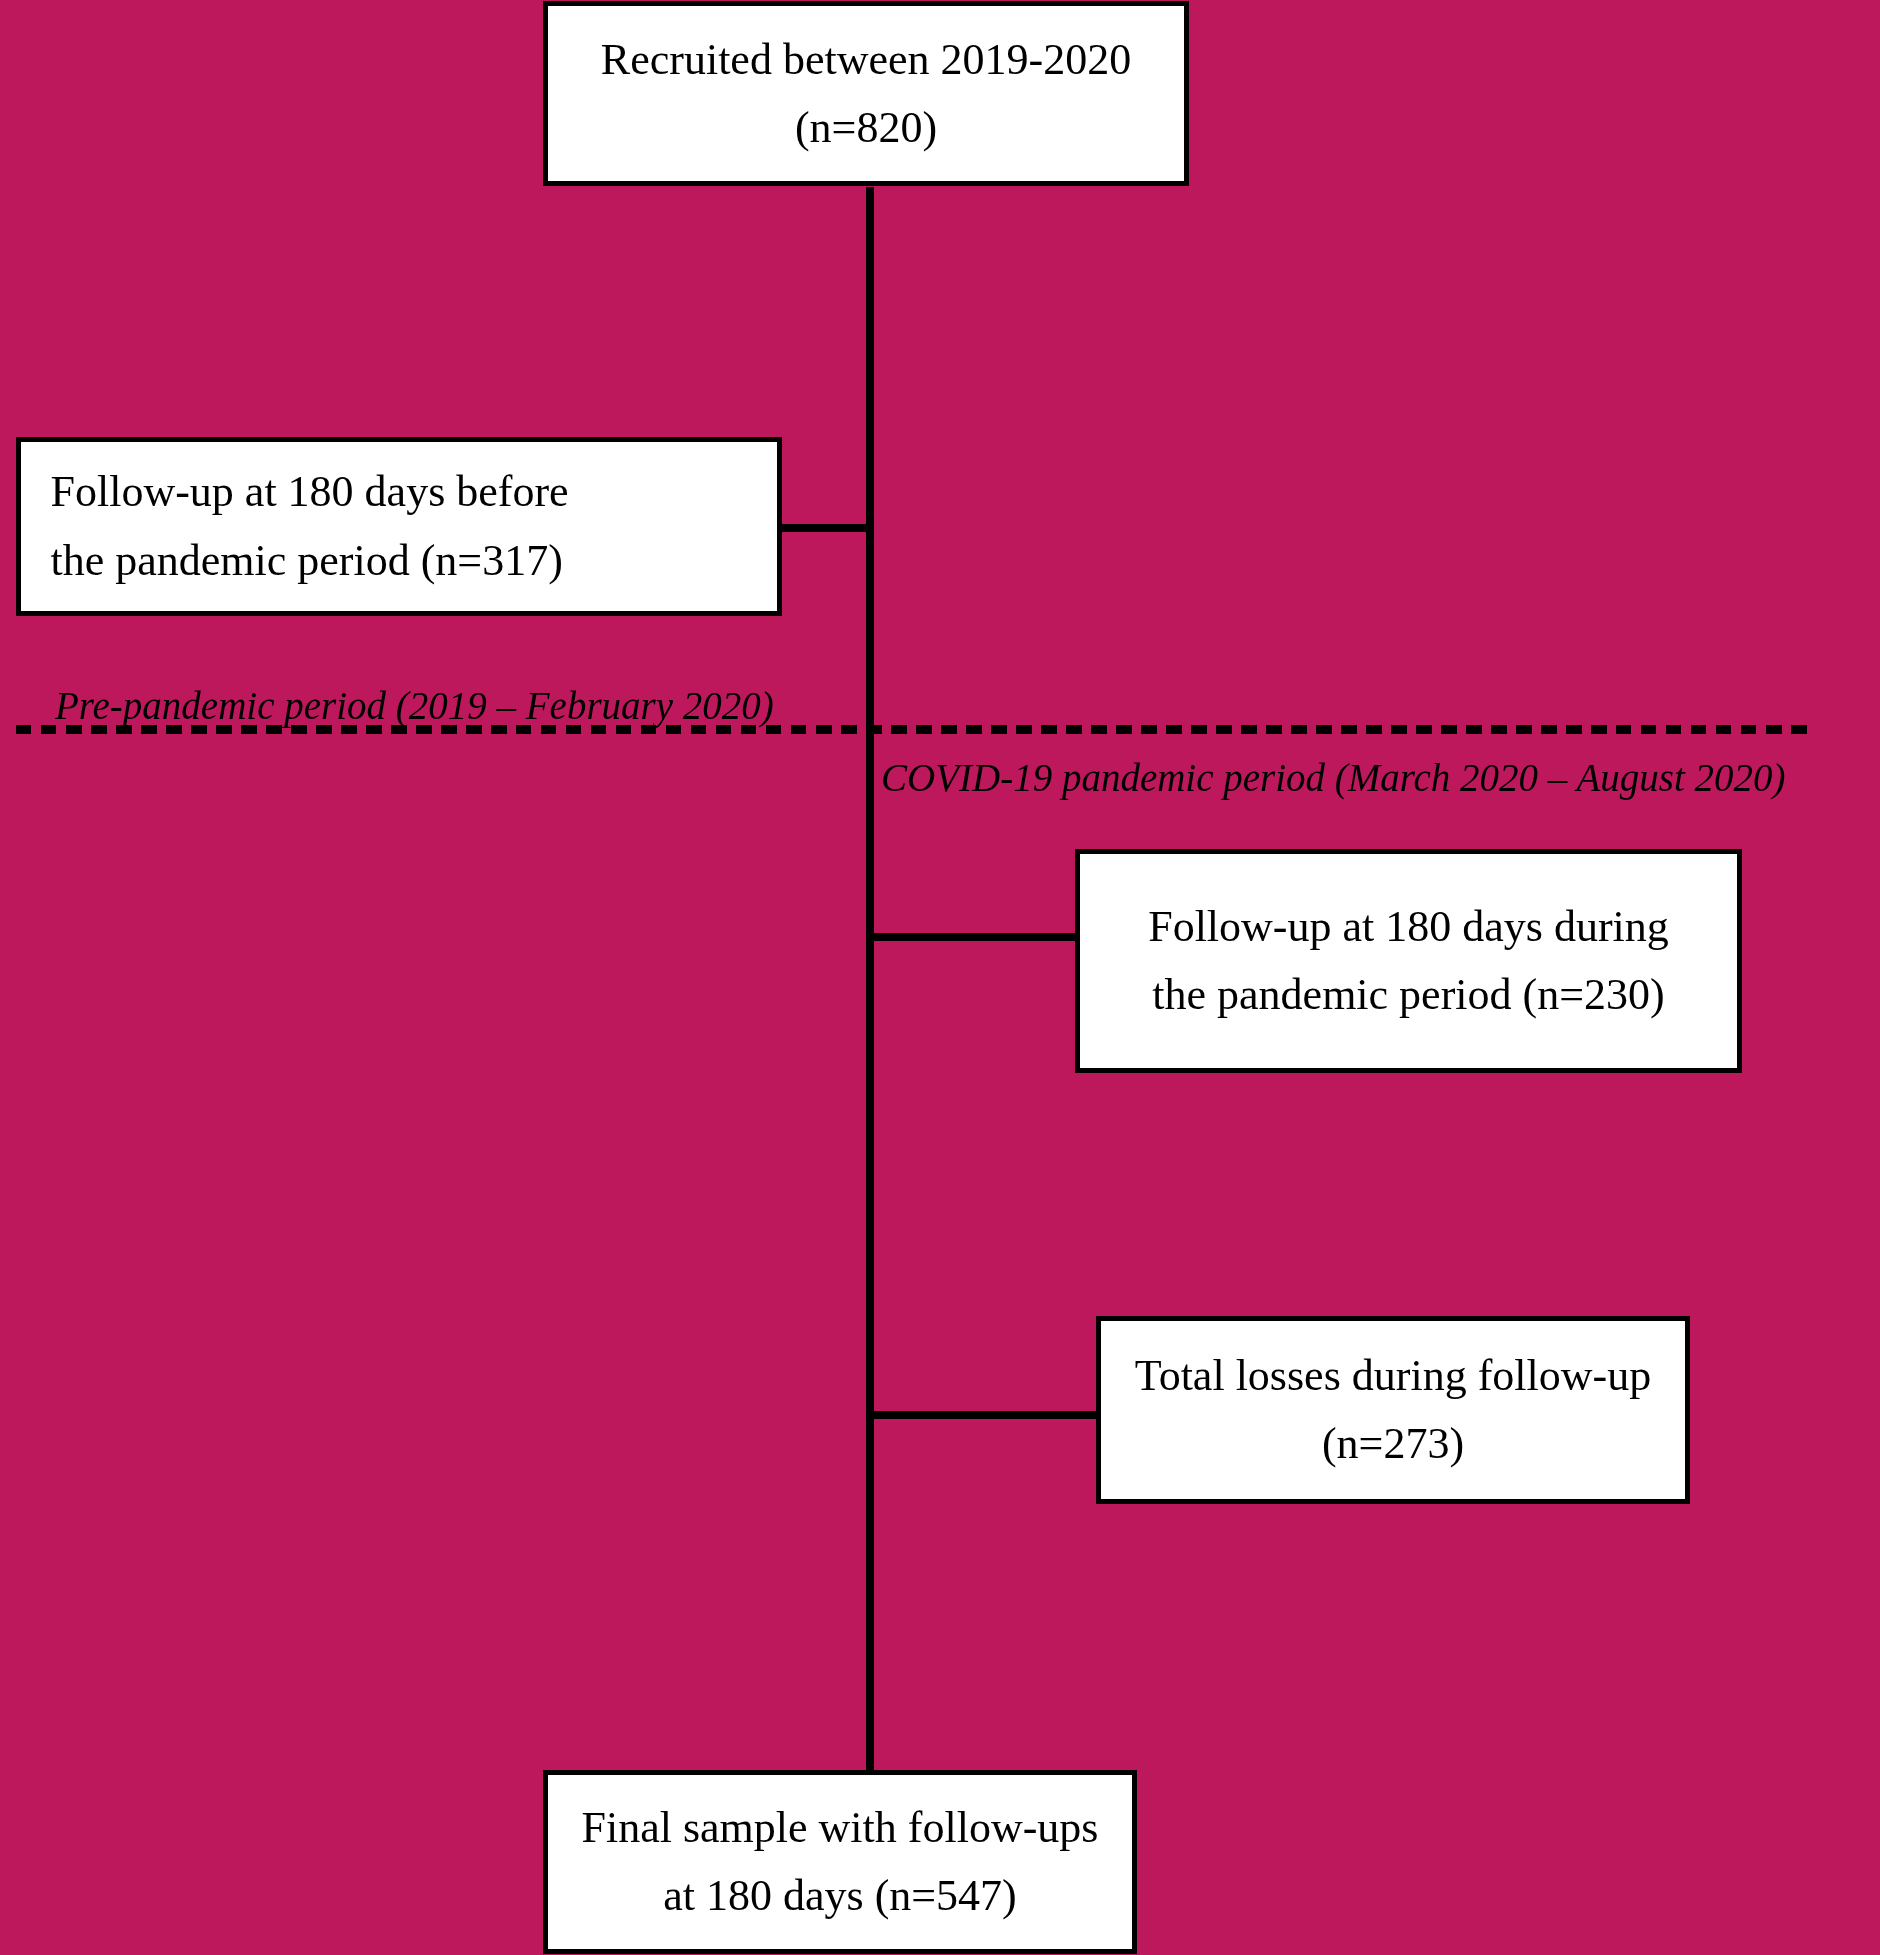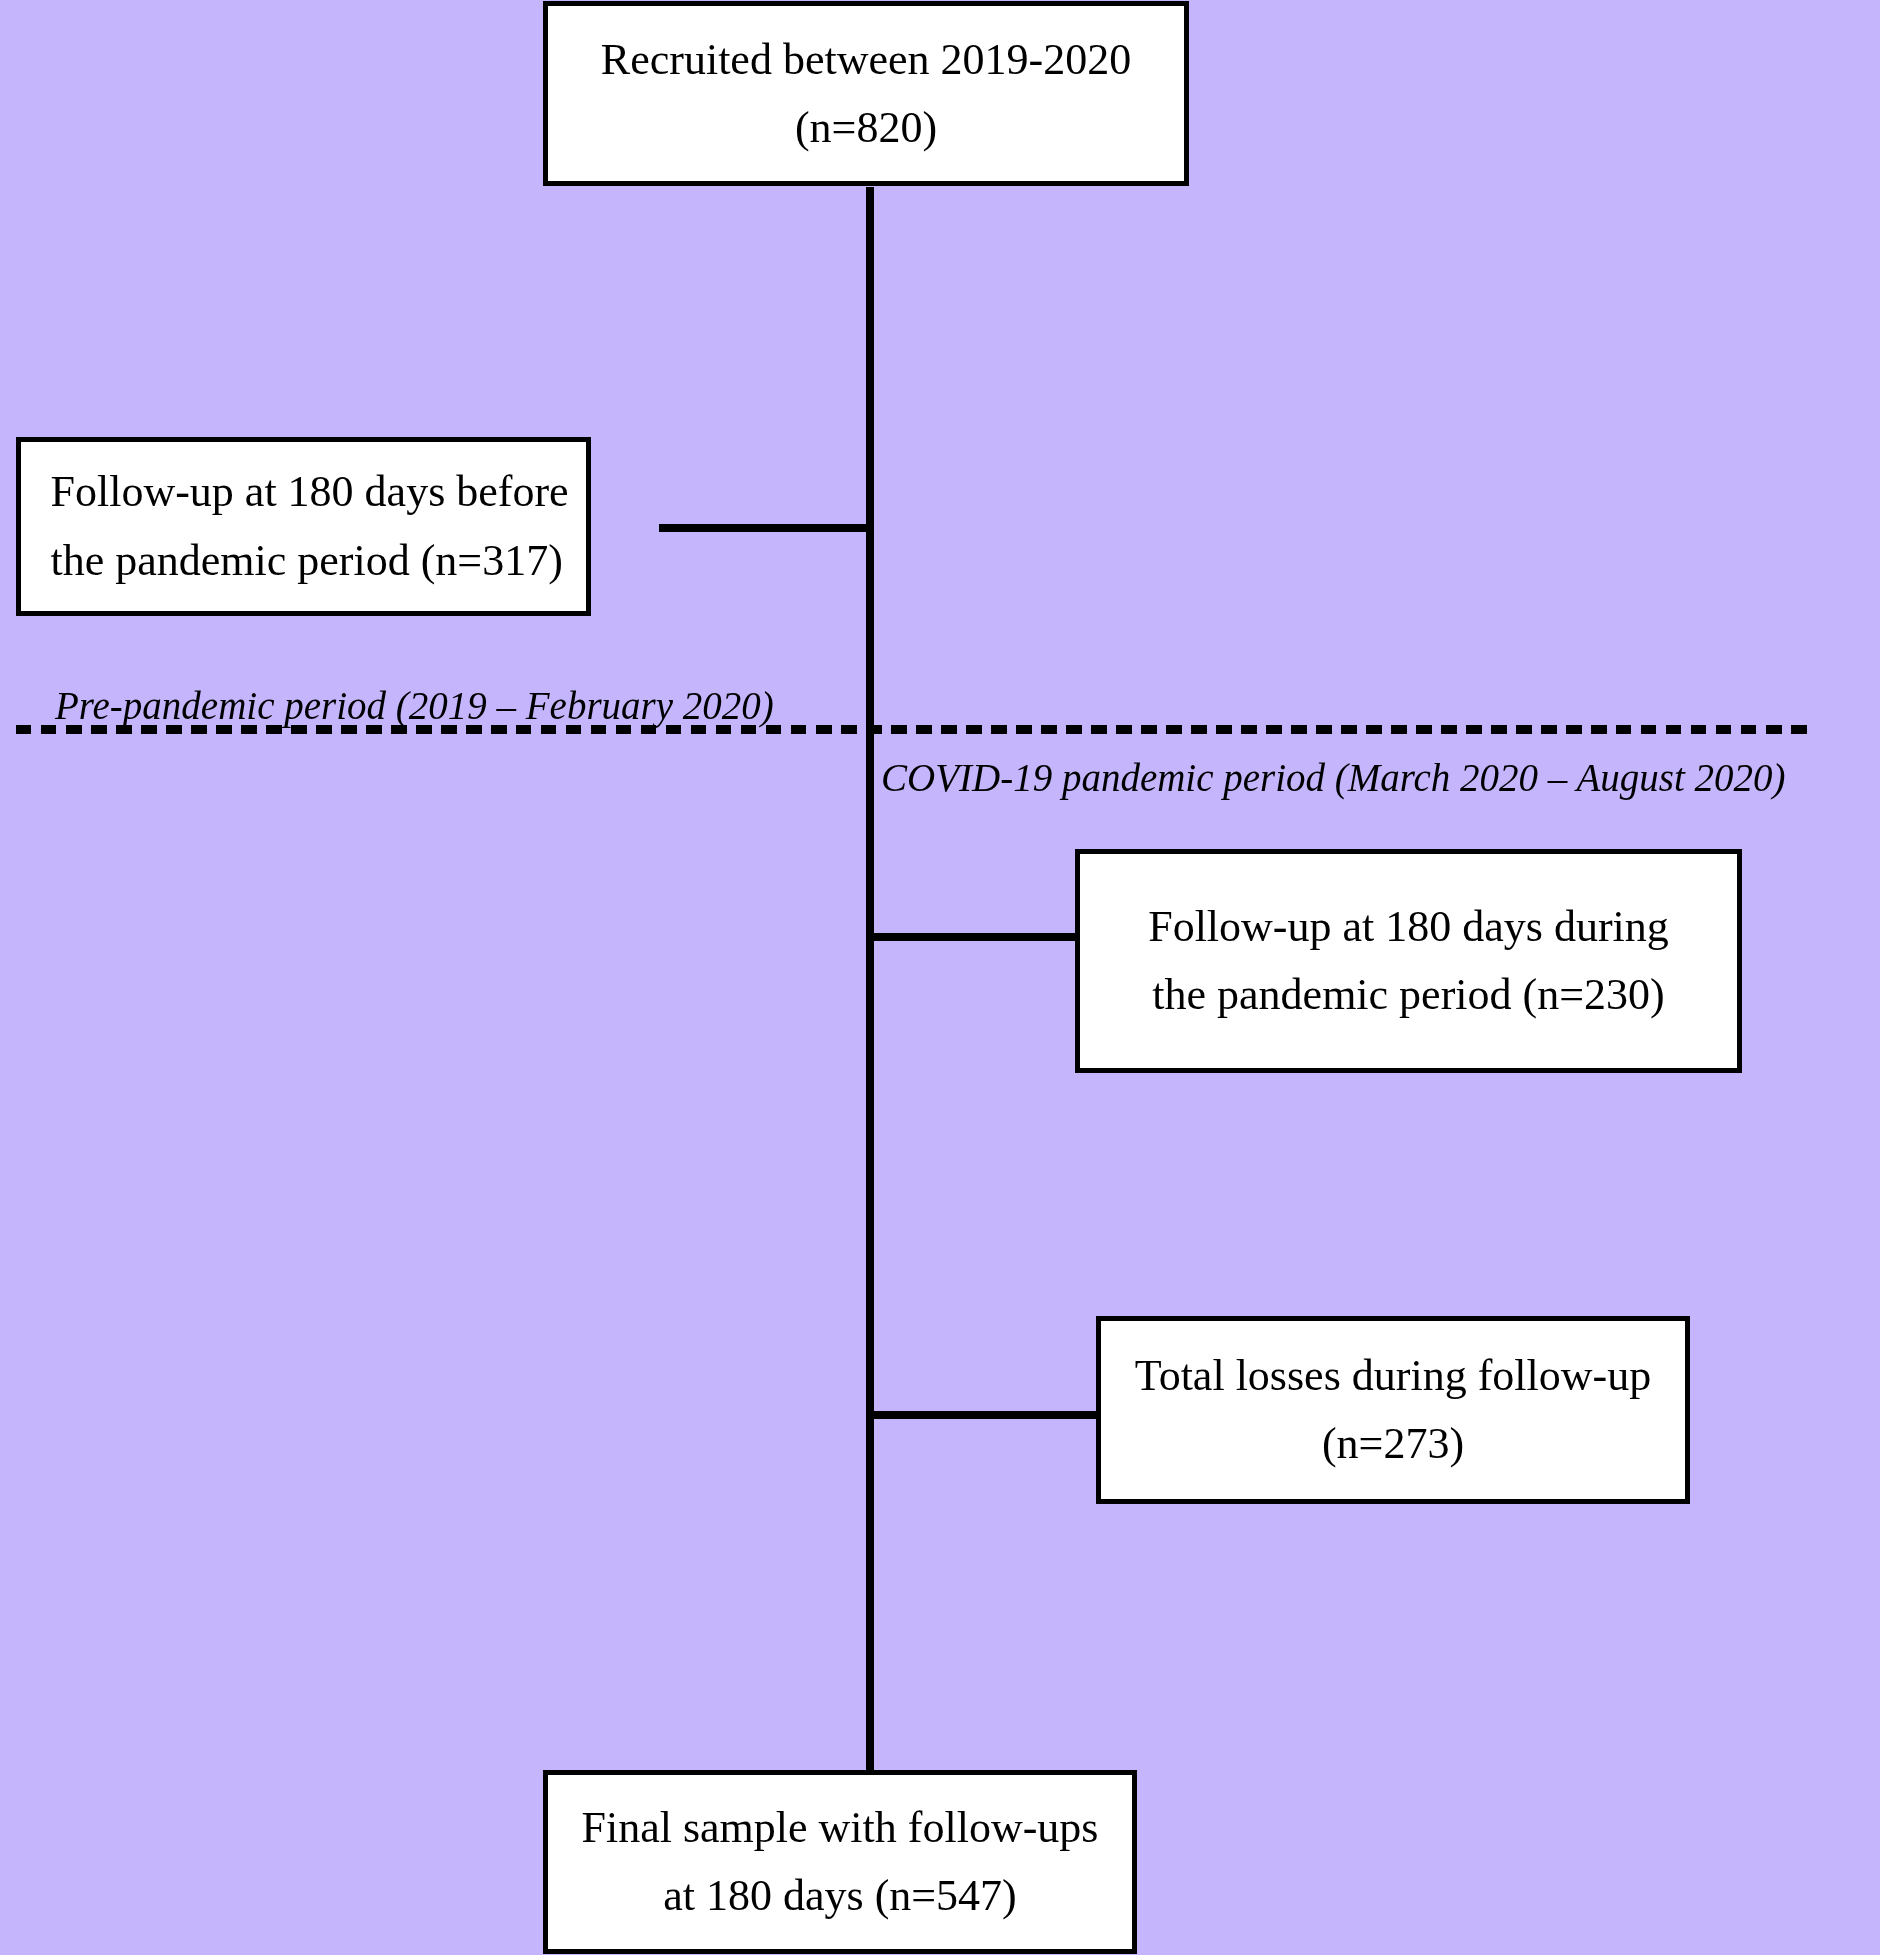--- a/index.html
+++ b/index.html
@@ -4,21 +4,21 @@
 <style>
   html, body {
     margin: 0;
     padding: 0;
     background: #ffffff;
   }
   #canvas {
     position: relative;
     width: 1881px;
     height: 1955px;
-    background: #c4b5fd;
+    background: #be185d;
     font-family: "Liberation Serif", "DejaVu Serif", serif;
     color: #000000;
     overflow: hidden;
   }
   .box {
     position: absolute;
     box-sizing: border-box;
     border: 5px solid #000000;
     background: #ffffff;
     display: flex;
@@ -67,21 +67,21 @@
     <span class="txt">
       <span>Recruited between 2019-2020</span><br>
       <span>(n=820)</span>
     </span>
   </div>
 
   <div class="line vline" style="left:866px; top:187px; height:1585px;"></div>
 
   <div class="line hline" style="left:659px; top:524px; width:210px;"></div>
 
-  <div class="box" style="left:15.5px; top:437px; width:575px; height:179px; text-align:left; justify-content:flex-start; padding-left:30px; padding-right:15.5px;">
+  <div class="box" style="left:15.5px; top:437px; width:766px; height:179px; text-align:left; justify-content:flex-start; padding-left:30px; padding-right:15.5px;">
     <span class="txt" style="text-align:left;">
       <span>Follow-up at 180 days before</span><br>
       <span>the pandemic period (n=317)</span>
     </span>
   </div>
 
   <div class="period-label" style="left:55px; top:686px;font-style:italic;">
     <span>Pre-pandemic period (2019 – February 2020)</span>
   </div>
 

